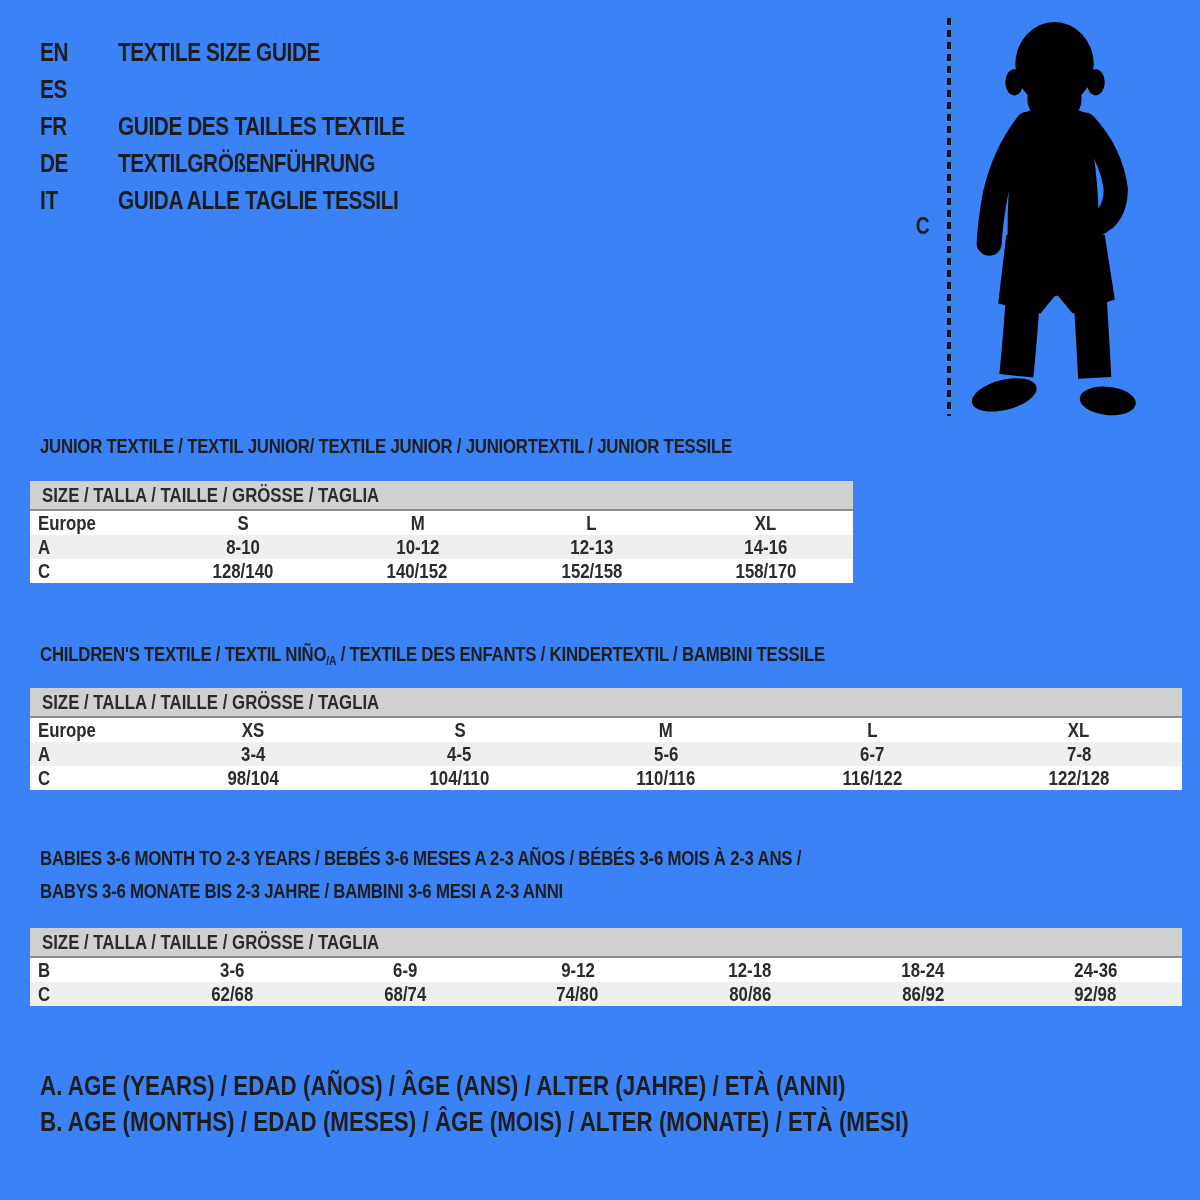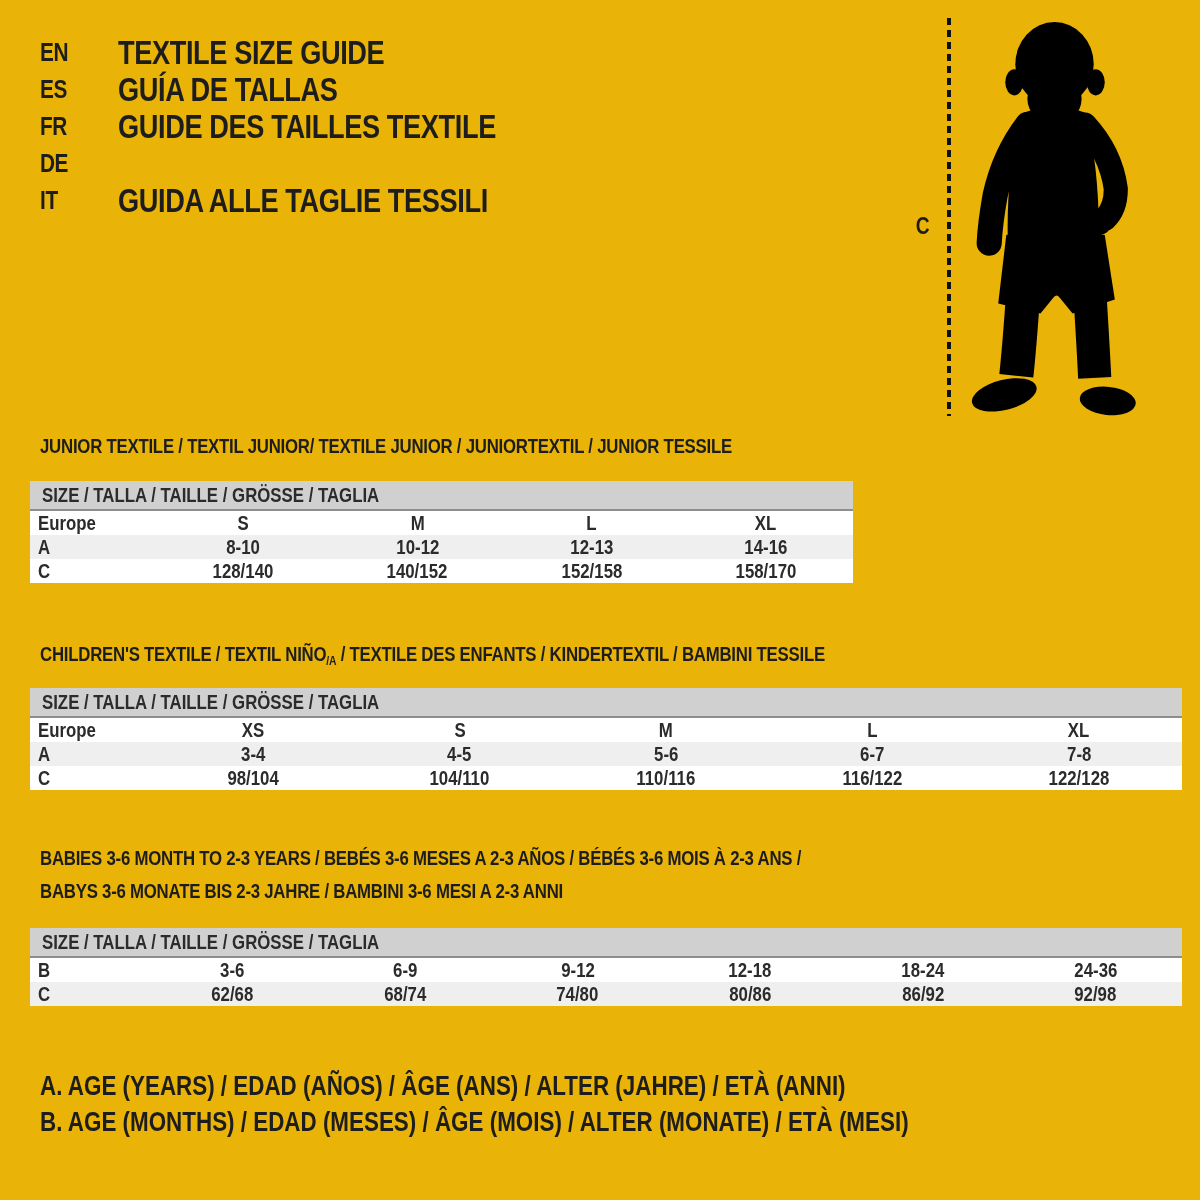--- a/index.html
+++ b/index.html
@@ -1,26 +1,26 @@
 <!DOCTYPE html>
 <html><head>
 <meta charset="utf-8">
 <style>
   html,body{margin:0;padding:0;background:#fff;}
   #canvas{
-    position:relative;width:1200px;height:1200px;background:#eab308;
+    position:relative;width:1200px;height:1200px;background:#3b82f6;
     font-family:"Liberation Sans",sans-serif;color:#1d1d1d;overflow:hidden;
   }
   .cx{display:inline-block;transform:scaleX(0.8);transform-origin:50% 50%;white-space:nowrap;}
   .lx{transform-origin:0 50%;}
   
   .langs{position:absolute;left:40px;top:34px;}
   .lrow{display:flex;height:37px;align-items:center;}
   .lcode{width:78px;font-size:26px;font-weight:bold;letter-spacing:-0.5px;}
-  .ltitle{font-size:34px;font-weight:bold;letter-spacing:-0.5px;text-decoration:underline;}
+  .ltitle{font-size:26px;font-weight:bold;letter-spacing:-0.5px;text-decoration:underline;}
   
   .dashline{
     position:absolute;left:947px;top:18px;width:4px;height:398px;
     background:repeating-linear-gradient(to bottom,#111 0 7px,transparent 7px 12px);
   }
   .clabel{position:absolute;left:914px;top:212px;font-size:24px;font-weight:bold;}
   .baby{position:absolute;left:963px;top:16px;}
   
   .sec-title{position:absolute;left:40px;font-size:21px;font-weight:bold;white-space:nowrap;letter-spacing:-0.3px;}
   .subA{font-size:13px;position:relative;top:4px;font-weight:bold;}
@@ -46,28 +46,28 @@
 
 <div id="canvas">
 
   <div class="langs">
     <div class="lrow">
       <span class="lcode"><span class="cx lx">EN</span></span>
       <span class="ltitle"><span class="cx lx">TEXTILE SIZE GUIDE</span></span>
     </div>
     <div class="lrow">
       <span class="lcode"><span class="cx lx">ES</span></span>
-      <span class="ltitle"><span class="cx lx">GUÍA DE TALLAS</span></span>
     </div>
     <div class="lrow">
       <span class="lcode"><span class="cx lx">FR</span></span>
       <span class="ltitle"><span class="cx lx">GUIDE DES TAILLES TEXTILE</span></span>
     </div>
     <div class="lrow">
       <span class="lcode"><span class="cx lx">DE</span></span>
+      <span class="ltitle"><span class="cx lx">TEXTILGRÖßENFÜHRUNG</span></span>
     </div>
     <div class="lrow">
       <span class="lcode"><span class="cx lx">IT</span></span>
       <span class="ltitle"><span class="cx lx">GUIDA ALLE TAGLIE TESSILI</span></span>
     </div>
   </div>
 
   <div class="dashline"></div>
   <div class="clabel"><span class="cx">C</span></div>
   <svg class="baby" viewBox="0 0 175 400" width="178" height="402" aria-hidden="true">

